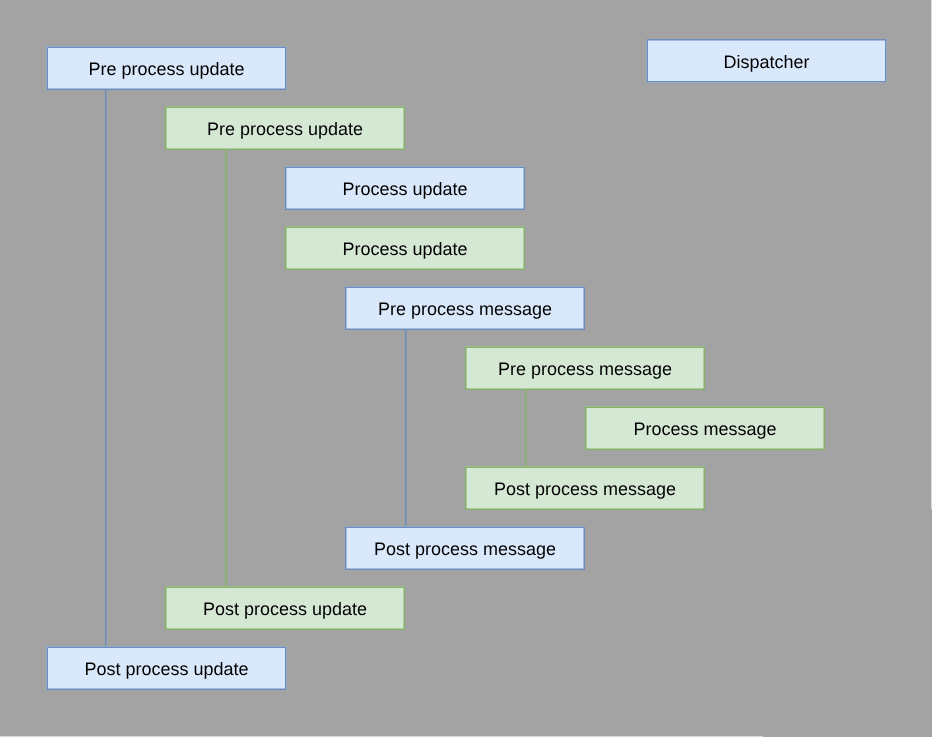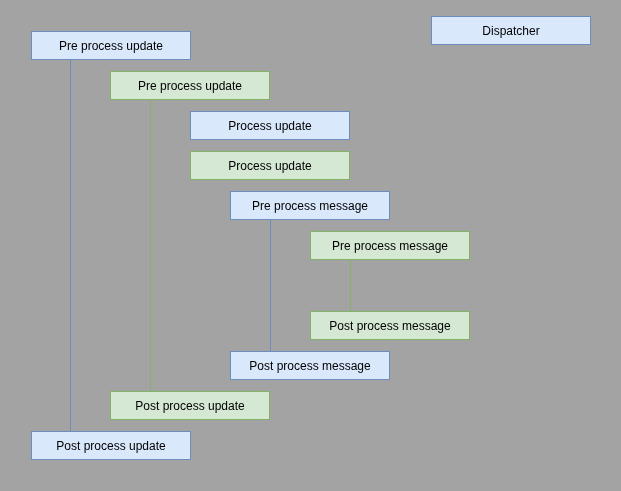--- a/index.html
+++ b/index.html
@@ -48,20 +48,21 @@
   <div class="connector green" style="left:150px; top:100px; height:291px"></div>
   <div class="connector blue" style="left:270px; top:220px; height:131px"></div>
   <div class="connector green" style="left:350px; top:260px; height:51px"></div>
 
   <div class="node blue" style="left:31px;  top:31px">Pre process update</div>
   <div class="node green" style="left:110px; top:71px">Pre process update</div>
   <div class="node blue" style="left:190px; top:111px">Process update</div>
   <div class="node green" style="left:190px; top:151px">Process update</div>
   <div class="node blue" style="left:230px; top:191px">Pre process message</div>
   <div class="node green" style="left:310px; top:231px">Pre process message</div>
+  <div class="node green" style="left:390px; top:271px">Process message</div>
   <div class="node green" style="left:310px; top:311px">Post process message</div>
   <div class="node blue" style="left:230px; top:351px">Post process message</div>
   <div class="node green" style="left:110px; top:391px">Post process update</div>
   <div class="node blue" style="left:31px;  top:431px">Post process update</div>
 
-  <div class="node blue" style="left:431px; top:16px">Dispatcher</div>
+  <div class="node blue" style="left:431px; top:26px">Dispatcher</div>
 
 </div>
 
 </body></html>

